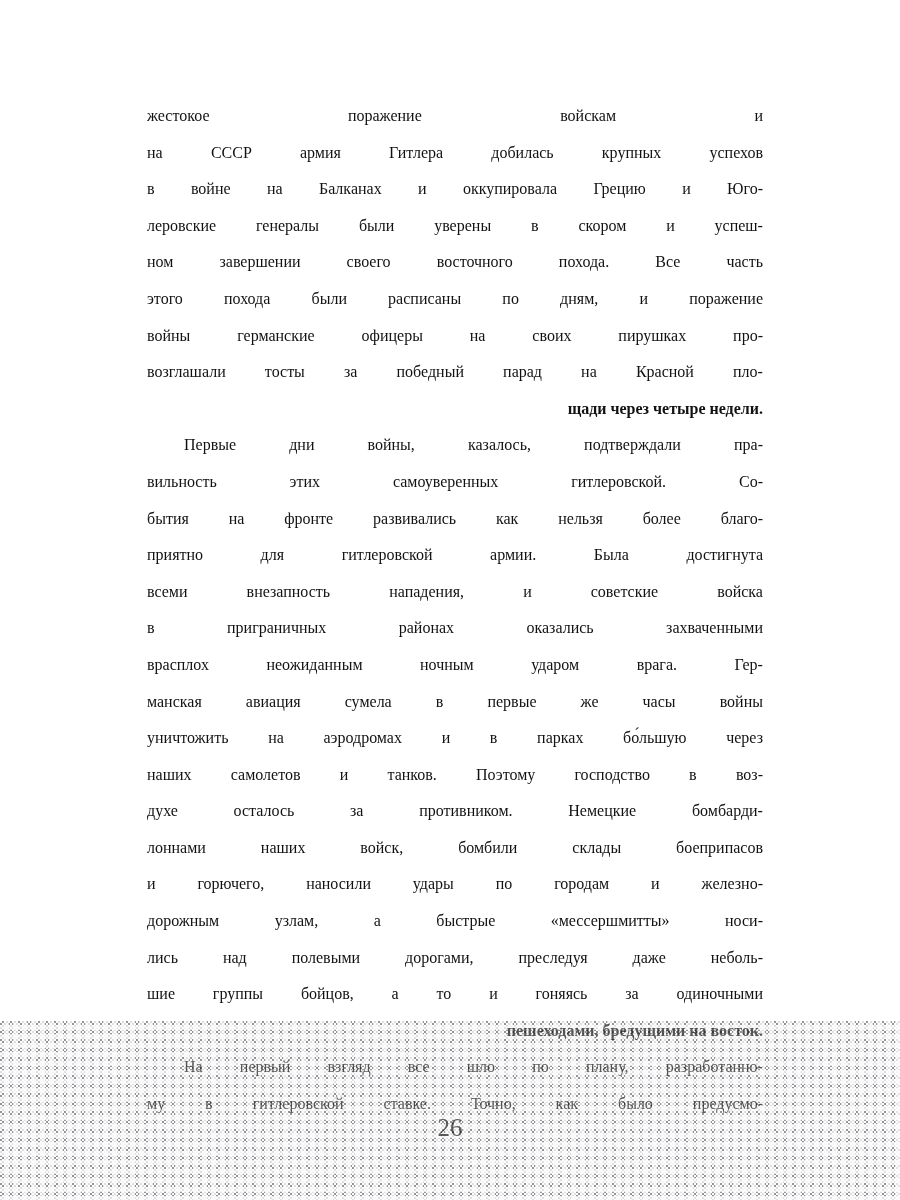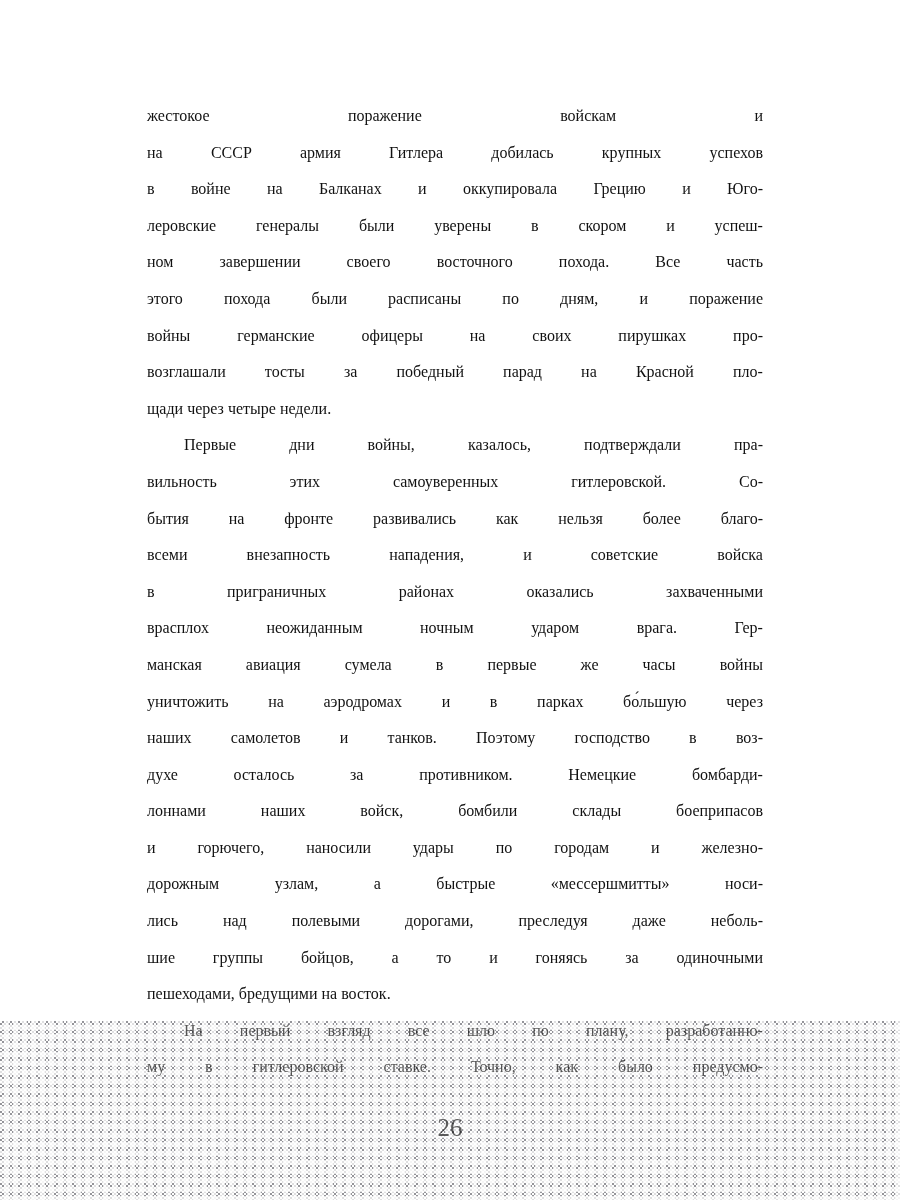--- a/index.html
+++ b/index.html
@@ -35,21 +35,22 @@
   .line {
     display: flex;
     justify-content: space-between;
     width: 100%;
     height: 36.6px;
     line-height: 36.6px;
     white-space: pre;
   }
   .line.nojustify {
     display: block;
-    text-align: left;
+    text-align: right;
+    font-weight: bold;
   }
   .line.first-indent {
     padding-left: 37px;
     width: calc(100% - 37px);
   }
   .line > span { display: inline-block; }
 
   .page-number {
     position: absolute;
     left: 0;
@@ -121,20 +122,21 @@
         <div class="line"><span>ном</span><span>завершении</span><span>своего</span><span>восточного</span><span>похода.</span><span>Все</span><span>часть</span></div>
         <div class="line"><span>этого</span><span>похода</span><span>были</span><span>расписаны</span><span>по</span><span>дням,</span><span>и</span><span>поражение</span></div>
         <div class="line"><span>войны</span><span>германские</span><span>офицеры</span><span>на</span><span>своих</span><span>пирушках</span><span>про-</span></div>
         <div class="line"><span>возглашали</span><span>тосты</span><span>за</span><span>победный</span><span>парад</span><span>на</span><span>Красной</span><span>пло-</span></div>
         <div class="line nojustify">щади через четыре недели.</div>
       </div>
     <div id="para-2-host">
         <div class="line first-indent"><span>Первые</span><span>дни</span><span>войны,</span><span>казалось,</span><span>подтверждали</span><span>пра-</span></div>
         <div class="line"><span>вильность</span><span>этих</span><span>самоуверенных</span><span>гитлеровской.</span><span>Со-</span></div>
         <div class="line"><span>бытия</span><span>на</span><span>фронте</span><span>развивались</span><span>как</span><span>нельзя</span><span>более</span><span>благо-</span></div>
+        <div class="line"><span>приятно</span><span>для</span><span>гитлеровской</span><span>армии.</span><span>Была</span><span>достигнута</span></div>
         <div class="line"><span>всеми</span><span>внезапность</span><span>нападения,</span><span>и</span><span>советские</span><span>войска</span></div>
         <div class="line"><span>в</span><span>приграничных</span><span>районах</span><span>оказались</span><span>захваченными</span></div>
         <div class="line"><span>врасплох</span><span>неожиданным</span><span>ночным</span><span>ударом</span><span>врага.</span><span>Гер-</span></div>
         <div class="line"><span>манская</span><span>авиация</span><span>сумела</span><span>в</span><span>первые</span><span>же</span><span>часы</span><span>войны</span></div>
         <div class="line"><span>уничтожить</span><span>на</span><span>аэродромах</span><span>и</span><span>в</span><span>парках</span><span>бо́льшую</span><span>через</span></div>
         <div class="line"><span>наших</span><span>самолетов</span><span>и</span><span>танков.</span><span>Поэтому</span><span>господство</span><span>в</span><span>воз-</span></div>
         <div class="line"><span>духе</span><span>осталось</span><span>за</span><span>противником.</span><span>Немецкие</span><span>бомбарди-</span></div>
         <div class="line"><span>лоннами</span><span>наших</span><span>войск,</span><span>бомбили</span><span>склады</span><span>боеприпасов</span></div>
         <div class="line"><span>и</span><span>горючего,</span><span>наносили</span><span>удары</span><span>по</span><span>городам</span><span>и</span><span>железно-</span></div>
         <div class="line"><span>дорожным</span><span>узлам,</span><span>а</span><span>быстрые</span><span>«мессершмитты»</span><span>носи-</span></div>

